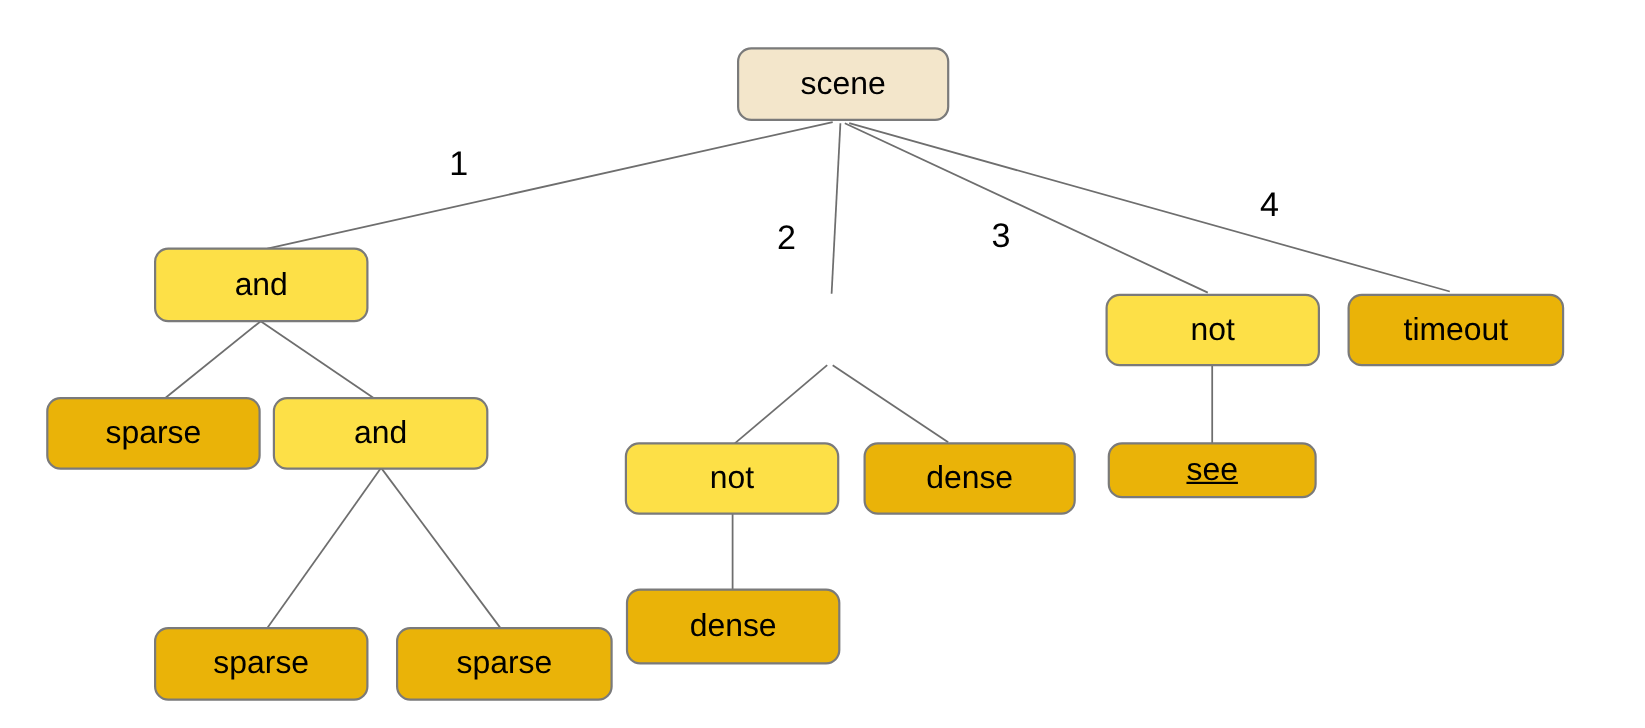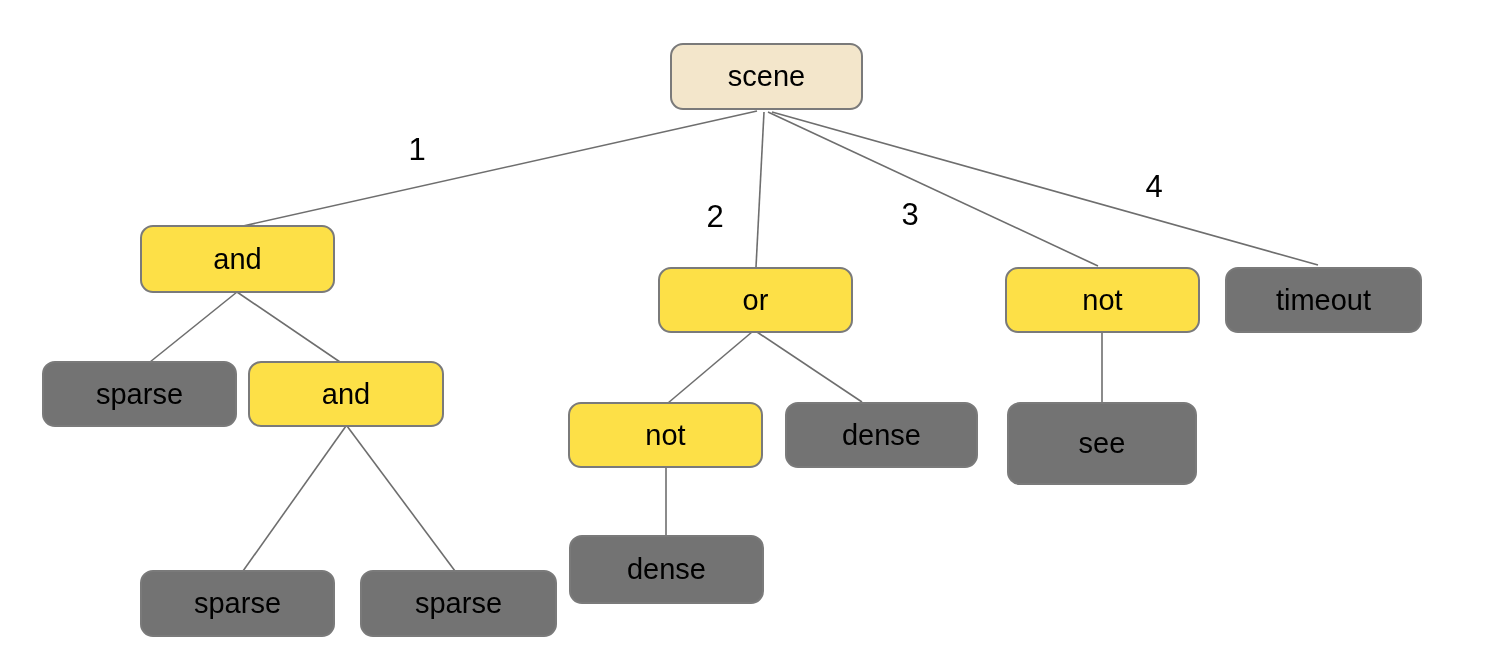--- a/index.html
+++ b/index.html
@@ -35,21 +35,21 @@
     justify-content: center;
     border: 2px solid #7a7a7a;
     border-radius: 13px;
     font-size: 29px;
     color: #000000;
     line-height: 1;
     user-select: none;
   }
   .node--root { background: #f3e6cb; }
   .node--op   { background: #fde047; }
-  .node--leaf { background: #737373; }
+  .node--leaf { background: #eab308; }
   .edge-label {
     position: absolute;
     transform: translate(-50%, -50%);
     font-size: 31px;
     color: #000000;
     line-height: 1;
     user-select: none;
   }
 </style>
 </head>
@@ -73,27 +73,26 @@
   </svg>
 
   <div class="edge-label" style="left:417px;  top:149px;">1</div>
   <div class="edge-label" style="left:715px;  top:216px;">2</div>
   <div class="edge-label" style="left:910px;  top:214px;">3</div>
   <div class="edge-label" style="left:1154px; top:186px;">4</div>
 
   <div class="node node--root" style="left:670px;  top:43px;  width:193px; height:67px;text-align:right;">scene</div>
 
   <div class="node node--op" style="left:140px;  top:225px; width:195px; height:68px;">and</div>
-  <div class="node node--op" style="left:658px;  top:267px; width:195px; height:66px;">or</div>
   <div class="node node--op" style="left:1005px; top:267px; width:195px; height:66px;">not</div>
   <div class="node node--leaf" style="left:1225px; top:267px; width:197px; height:66px;">timeout</div>
 
   <div class="node node--leaf" style="left:42px;   top:361px; width:195px; height:66px;">sparse</div>
   <div class="node node--op" style="left:248px;  top:361px; width:196px; height:66px;">and</div>
   <div class="node node--op" style="left:568px;  top:402px; width:195px; height:66px;">not</div>
   <div class="node node--leaf" style="left:785px;  top:402px; width:193px; height:66px;">dense</div>
-  <div class="node node--leaf" style="left:1007px; top:402px; width:190px; height:83px;">see</div>
+  <div class="node node--leaf" style="left:1007px; top:402px; width:190px; height:51px;text-decoration:underline;">see</div>
 
   <div class="node node--leaf" style="left:140px;  top:570px; width:195px; height:67px;">sparse</div>
   <div class="node node--leaf" style="left:360px;  top:570px; width:197px; height:67px;">sparse</div>
   <div class="node node--leaf" style="left:569px;  top:535px; width:195px; height:69px;">dense</div>
 
 </div>
 
 </body></html>

